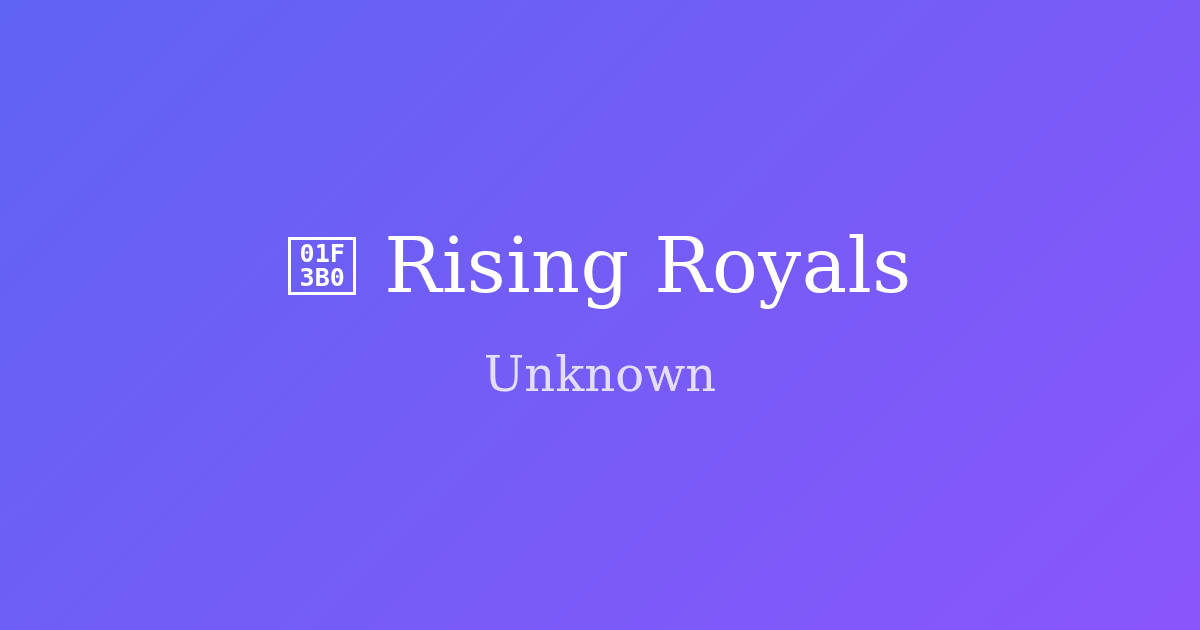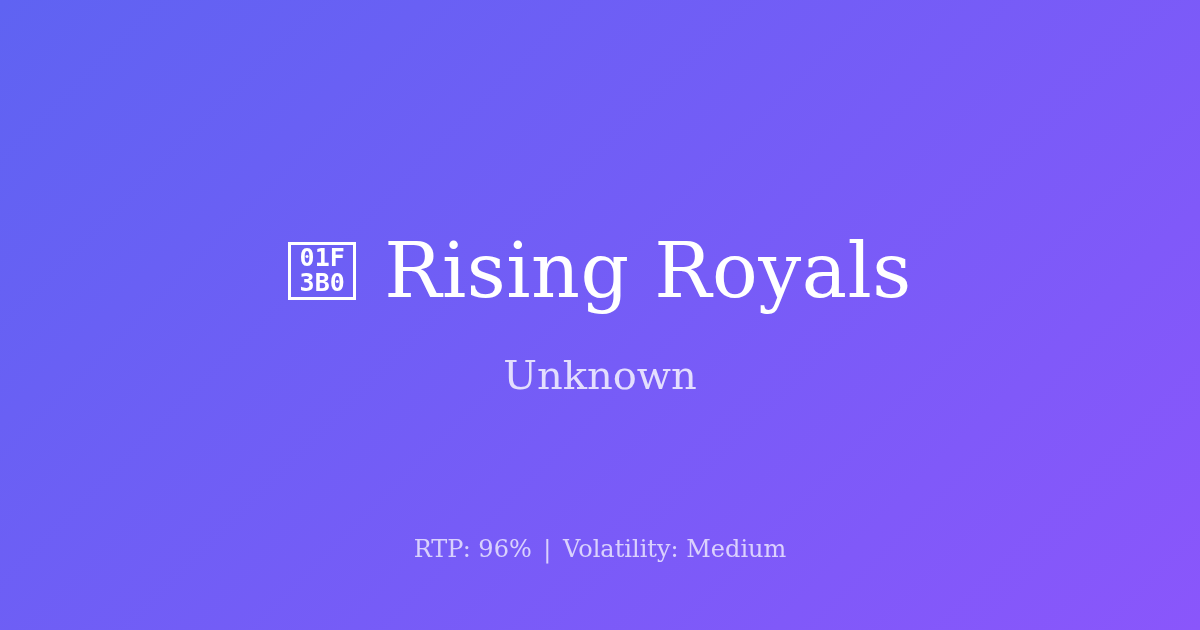--- a/index.html
+++ b/index.html
@@ -60,21 +60,21 @@
     font-weight: 400;
     color: #ffffff;
     line-height: 1.05;
     letter-spacing: 0.5px;
   }
 
   
   .provider {
     margin-top: 40px;
     font-family: "DejaVu Serif", "Liberation Serif", serif;
-    font-size: 40px;
+    font-size: 48px;
     font-weight: 400;
     color: rgba(255, 255, 255, 0.80);
     line-height: 1.2;
   }
 
   
   .meta-line {
     position: absolute;
     left: 0;
     right: 0;
@@ -99,19 +99,14 @@
       <span class="hex-row">01F</span>
       <span class="hex-row">3B0</span>
     </span>
 
     <h1 class="game-title">Rising Royals</h1>
 
   </div>
 
   <div class="provider">Unknown</div>
 
-  <div class="meta-line">
-    <span>RTP: 96%</span>
-    <span class="meta-sep">|</span>
-    <span>Volatility: Medium</span>
-  </div>
 
 </div>
 
 </body></html>

